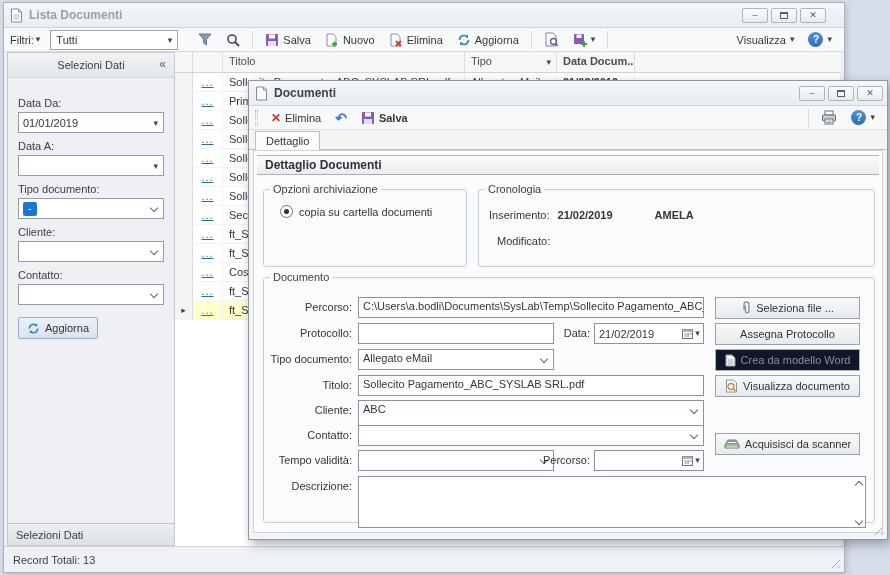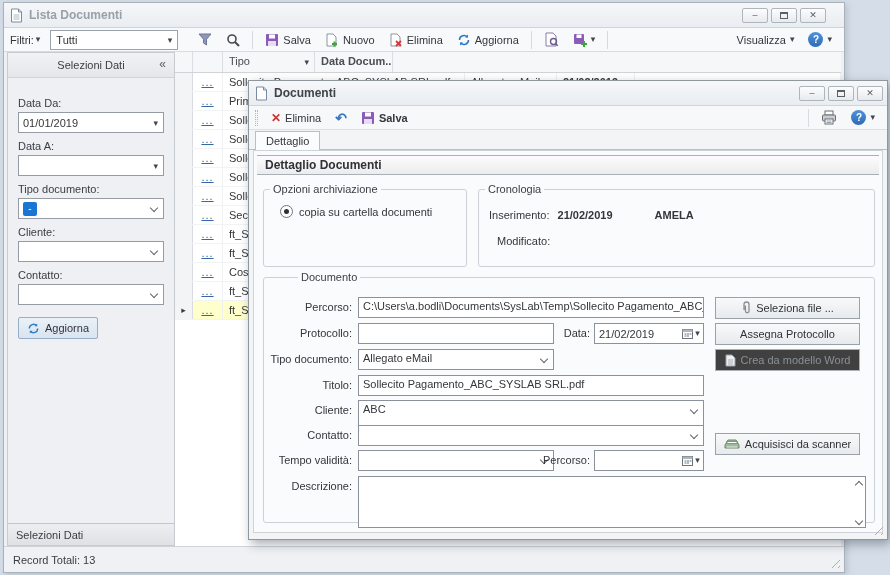--- a/index.html
+++ b/index.html
@@ -14,21 +14,21 @@
   .vsep { width:1px; height:18px; background:#d7dbdf; margin:0 4px; }
   .winbtn { width:26px; height:15px; border:1px solid #aeb5bd; border-radius:2px; background:linear-gradient(#fdfdfe,#e7eaee); margin-left:3px; display:flex; align-items:center; justify-content:center; color:#5a6069; font-size:9px; line-height:1; }
   .maxglyph { width:8px; height:7px; border:1px solid #5a6069; border-top-width:2px; }
   .titlebar { height:25px; display:flex; align-items:center; padding:0 6px; background:linear-gradient(#f5f7f9,#e9edf1); border-bottom:1px solid #cfd4da; }
   .tbtn { display:flex; align-items:center; gap:4px; padding:2px 6px; border-radius:2px; }
   .radio { width:13px; height:13px; border:1px solid #6d747c; border-radius:50%; background:#fff; display:inline-flex; align-items:center; justify-content:center; }
   .radio .dot { width:5px; height:5px; border-radius:50%; background:#2e3236; }
   fieldset { border:1px solid #ccd1d7; border-radius:3px; position:absolute; }
   legend { font-size:11px; color:#3c4046; padding:0 3px; margin-left:6px; }
   .fbtn { position:absolute; width:145px; height:22px; border:1px solid #9aa1a9; background:linear-gradient(#f8f9fa,#e7eaed); display:flex; align-items:center; justify-content:center; gap:5px; font-size:11px; color:#2f3337; }
-  .fbtn.disabled { background:#404040; color:#8b9095; border-color:#aab0b6; }
+  .fbtn.disabled { background:#0f172a; color:#8b9095; border-color:#aab0b6; }
   .datefield { position:absolute; height:21px; background:#fff; border:1px solid #8b929b; display:flex; align-items:center; }
   .datefield .val { flex:1; padding:0 4px; font-size:11px; white-space:nowrap; overflow:hidden; }
   .datefield .dd { width:24px; display:flex; align-items:center; justify-content:center; gap:2px; align-self:stretch; }
 
   
   #main-window { position:absolute; left:3px; top:2px; width:842px; height:571px; background:#eef1f4; border:1px solid #a9b1ba; box-shadow:2px 2px 6px rgba(90,100,115,.25); }
   #mw-title { color:#9aa0a8; font-weight:bold; font-size:12px; margin-left:6px; }
   #mw-winbtns { position:absolute; right:18px; top:5px; display:flex; }
   #mw-toolbar { position:absolute; left:0; right:0; top:25px; height:24px; background:#f8f9fa; border-bottom:1px solid #d8dce0; display:flex; align-items:center; padding:0 6px; gap:2px; }
   .tb-combo { width:128px; height:20px; background:#fff; border:1px solid #9aa2ab; display:flex; align-items:center; padding-left:5px; position:relative; }
@@ -62,21 +62,21 @@
   #dlg-title { color:#3f4347; font-weight:bold; font-size:12px; margin-left:6px; }
   #dlg-winbtns { position:absolute; right:4px; top:5px; display:flex; }
   #dlg-toolbar { position:absolute; left:0; right:0; top:25px; height:24px; background:#f7f8f9; border-bottom:1px solid #dcdfe3; display:flex; align-items:center; padding:0 6px; gap:2px; }
   .grip-v { width:3px; height:16px; border-left:1px dotted #b0b6bc; border-right:1px dotted #b0b6bc; margin-right:5px; }
   #dlg-tabs { position:absolute; left:0; right:0; top:49px; height:20px; border-bottom:1px solid #b9bfc6; padding-left:6px; }
   #dlg-tab { display:inline-block; background:#fbfcfd; border:1px solid #b9bfc6; border-bottom:none; padding:3px 10px 4px; position:relative; top:1px; color:#33363a; }
   #dlg-content { position:absolute; left:4px; right:4px; top:69px; bottom:6px; background:#fafbfc; border:1px solid #ced3d8; }
   #section-header { position:absolute; left:3px; right:3px; top:4px; height:20px; background:linear-gradient(#fcfcfd,#ececee); border-top:1px solid #aab0b7; border-bottom:1px solid #aab0b7; display:flex; align-items:center; padding-left:8px; font-weight:bold; font-size:12px; color:#2f3237; }
   #fs-opzioni { left:9px; top:32px; width:204px; height:84px; }
   #fs-cronologia { left:224px; top:32px; right:7px; height:84px; }
-  #fs-documento { left:9px; top:120px; right:7px; height:252px;padding-left:28px; }
+  #fs-documento { left:9px; top:120px; right:7px; height:252px; }
   .doc-label { position:absolute; width:86px; text-align:right; color:#33363a; }
   .bold { font-weight:bold; }
 
   
   .icon { display:inline-flex; align-items:center; justify-content:center; }
   .help-circle { width:15px; height:15px; border-radius:50%; background:linear-gradient(#4f93dc,#2e6cb4); color:#fff; font-weight:bold; font-size:10px; display:inline-flex; align-items:center; justify-content:center; }
   .undo-glyph { color:#3a76c4; font-size:14px; font-weight:bold; line-height:1; }
   .x-glyph { color:#cc3333; font-size:12px; font-weight:bold; line-height:1; }
   .scroll-hint { position:absolute; right:3px; color:#8a9099; }
 </style>
@@ -226,20 +226,21 @@
     </div>
     <div id="sb-tab">
       <span>Selezioni Dati</span>
     </div>
   </div>
 
   <div id="mw-grid">
     <div id="grid-header">
       <div class="h-cell c-ind"></div>
       <div class="h-cell c-dots"></div>
+      <div class="h-cell c-titolo">Titolo</div>
       <div class="h-cell c-tipo">
         <span>Tipo</span>
         <span class="arrow" style="position:absolute; right:5px; top:6px;">▾</span>
       </div>
       <div class="h-cell c-data">Data Docum...</div>
       <div class="h-cell c-fill"></div>
     </div>
     <div id="grid-body">
         <div class="g-row">
           <div class="g-ind"></div>
@@ -537,20 +538,28 @@
       <div class="fbtn" style="right:14px; top:40px;">
         <span>Assegna Protocollo</span>
       </div>
       <div class="fbtn disabled" style="right:14px; top:66px;">
         <svg width="11" height="13" viewBox="0 0 11 13">
             <path d="M1 1h6l3 3v8H1z" fill="#eceef0" stroke="#9aa0a6"></path>
             <path d="M3 6h5M3 8h5M3 10h5" stroke="#aab0b6"></path>
           </svg>
         <span>Crea da modello Word</span>
       </div>
+      <div class="fbtn" style="right:14px; top:92px;">
+        <svg width="13" height="14" viewBox="0 0 13 14">
+            <path d="M1.5 1h7l3 3v9h-10z" fill="#fff" stroke="#8a94a2"></path>
+            <circle cx="6" cy="7.5" r="3" fill="none" stroke="#c98a2a" stroke-width="1.3"></circle>
+            <path d="M8.2 9.7l2.3 2.3" stroke="#c98a2a" stroke-width="1.5"></path>
+          </svg>
+        <span>Visualizza documento</span>
+      </div>
       <div class="fbtn" style="right:14px; top:150px;">
         <svg width="16" height="12" viewBox="0 0 16 12">
             <path d="M1 7l3-5h8l3 5v3H1z" fill="#9fb89f" stroke="#6a8a6a"></path>
             <rect x="3" y="3.5" width="10" height="2" fill="#fff" stroke="#6a8a6a" stroke-width="0.8"></rect>
             <path d="M2.5 9h11" stroke="#e6eee6"></path>
           </svg>
         <span>Acquisisci da scanner</span>
       </div>
     </fieldset>
   </div>

